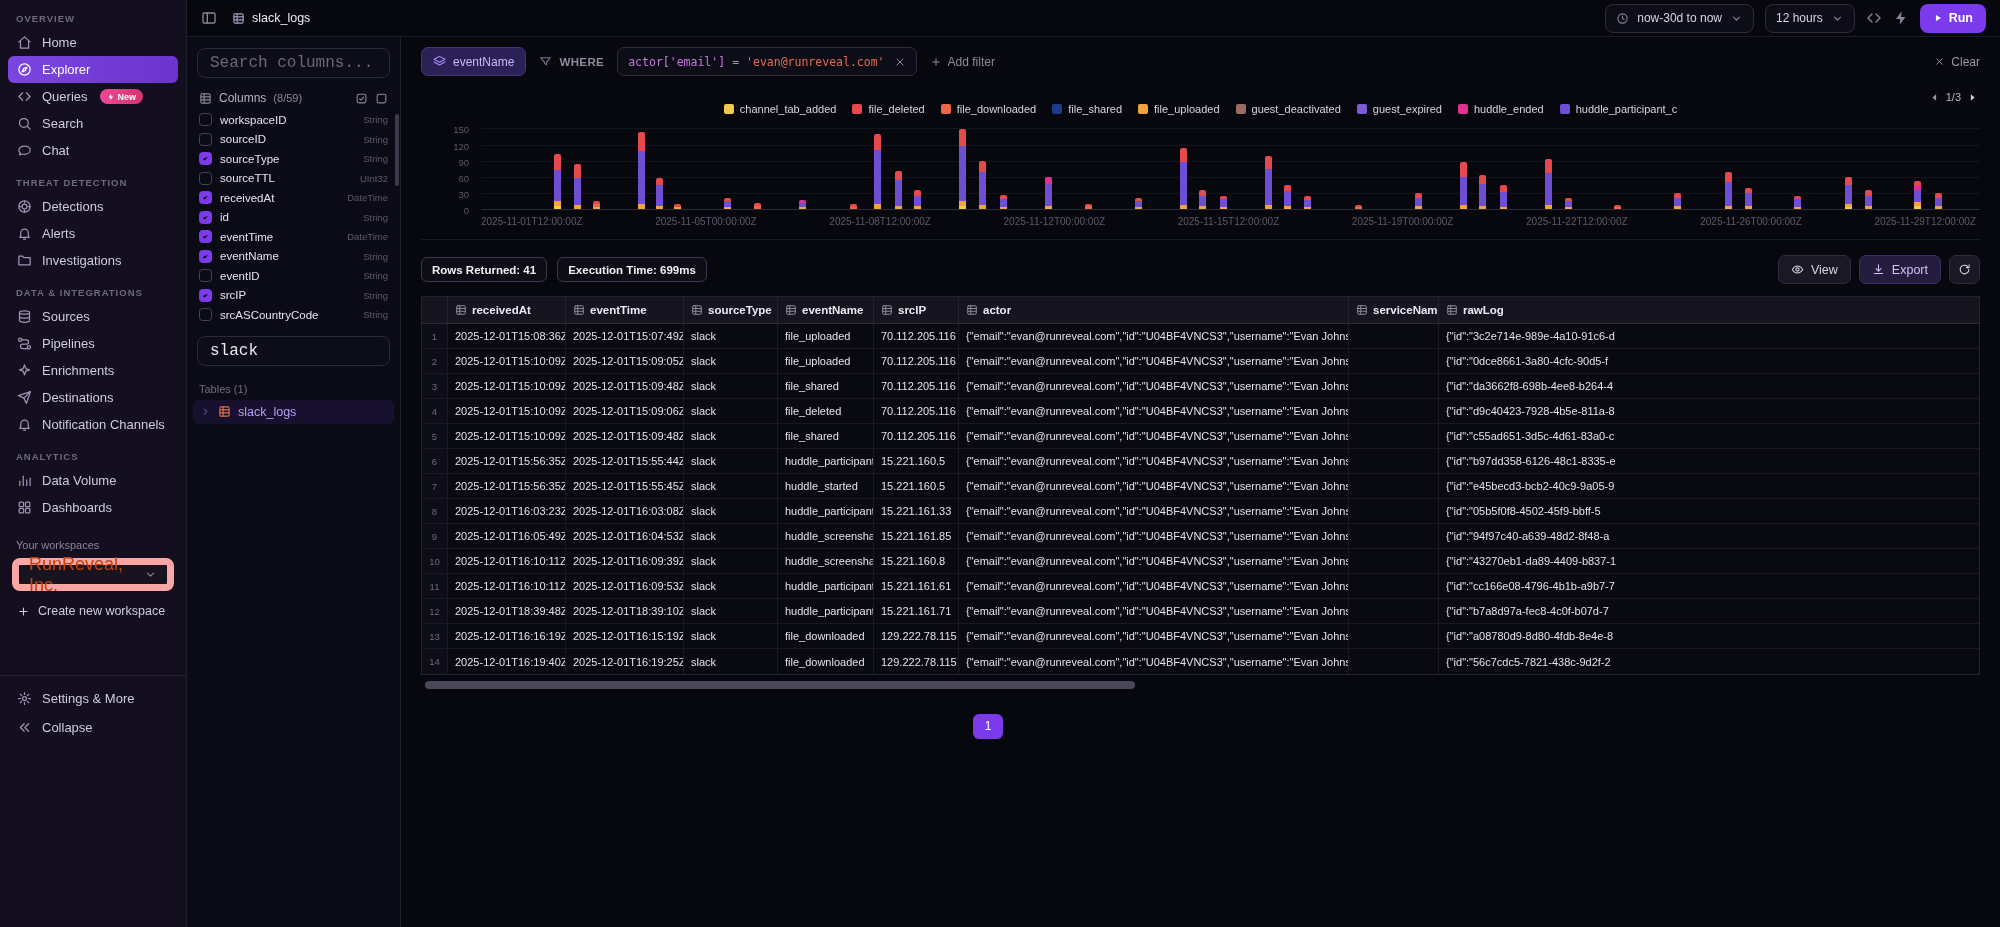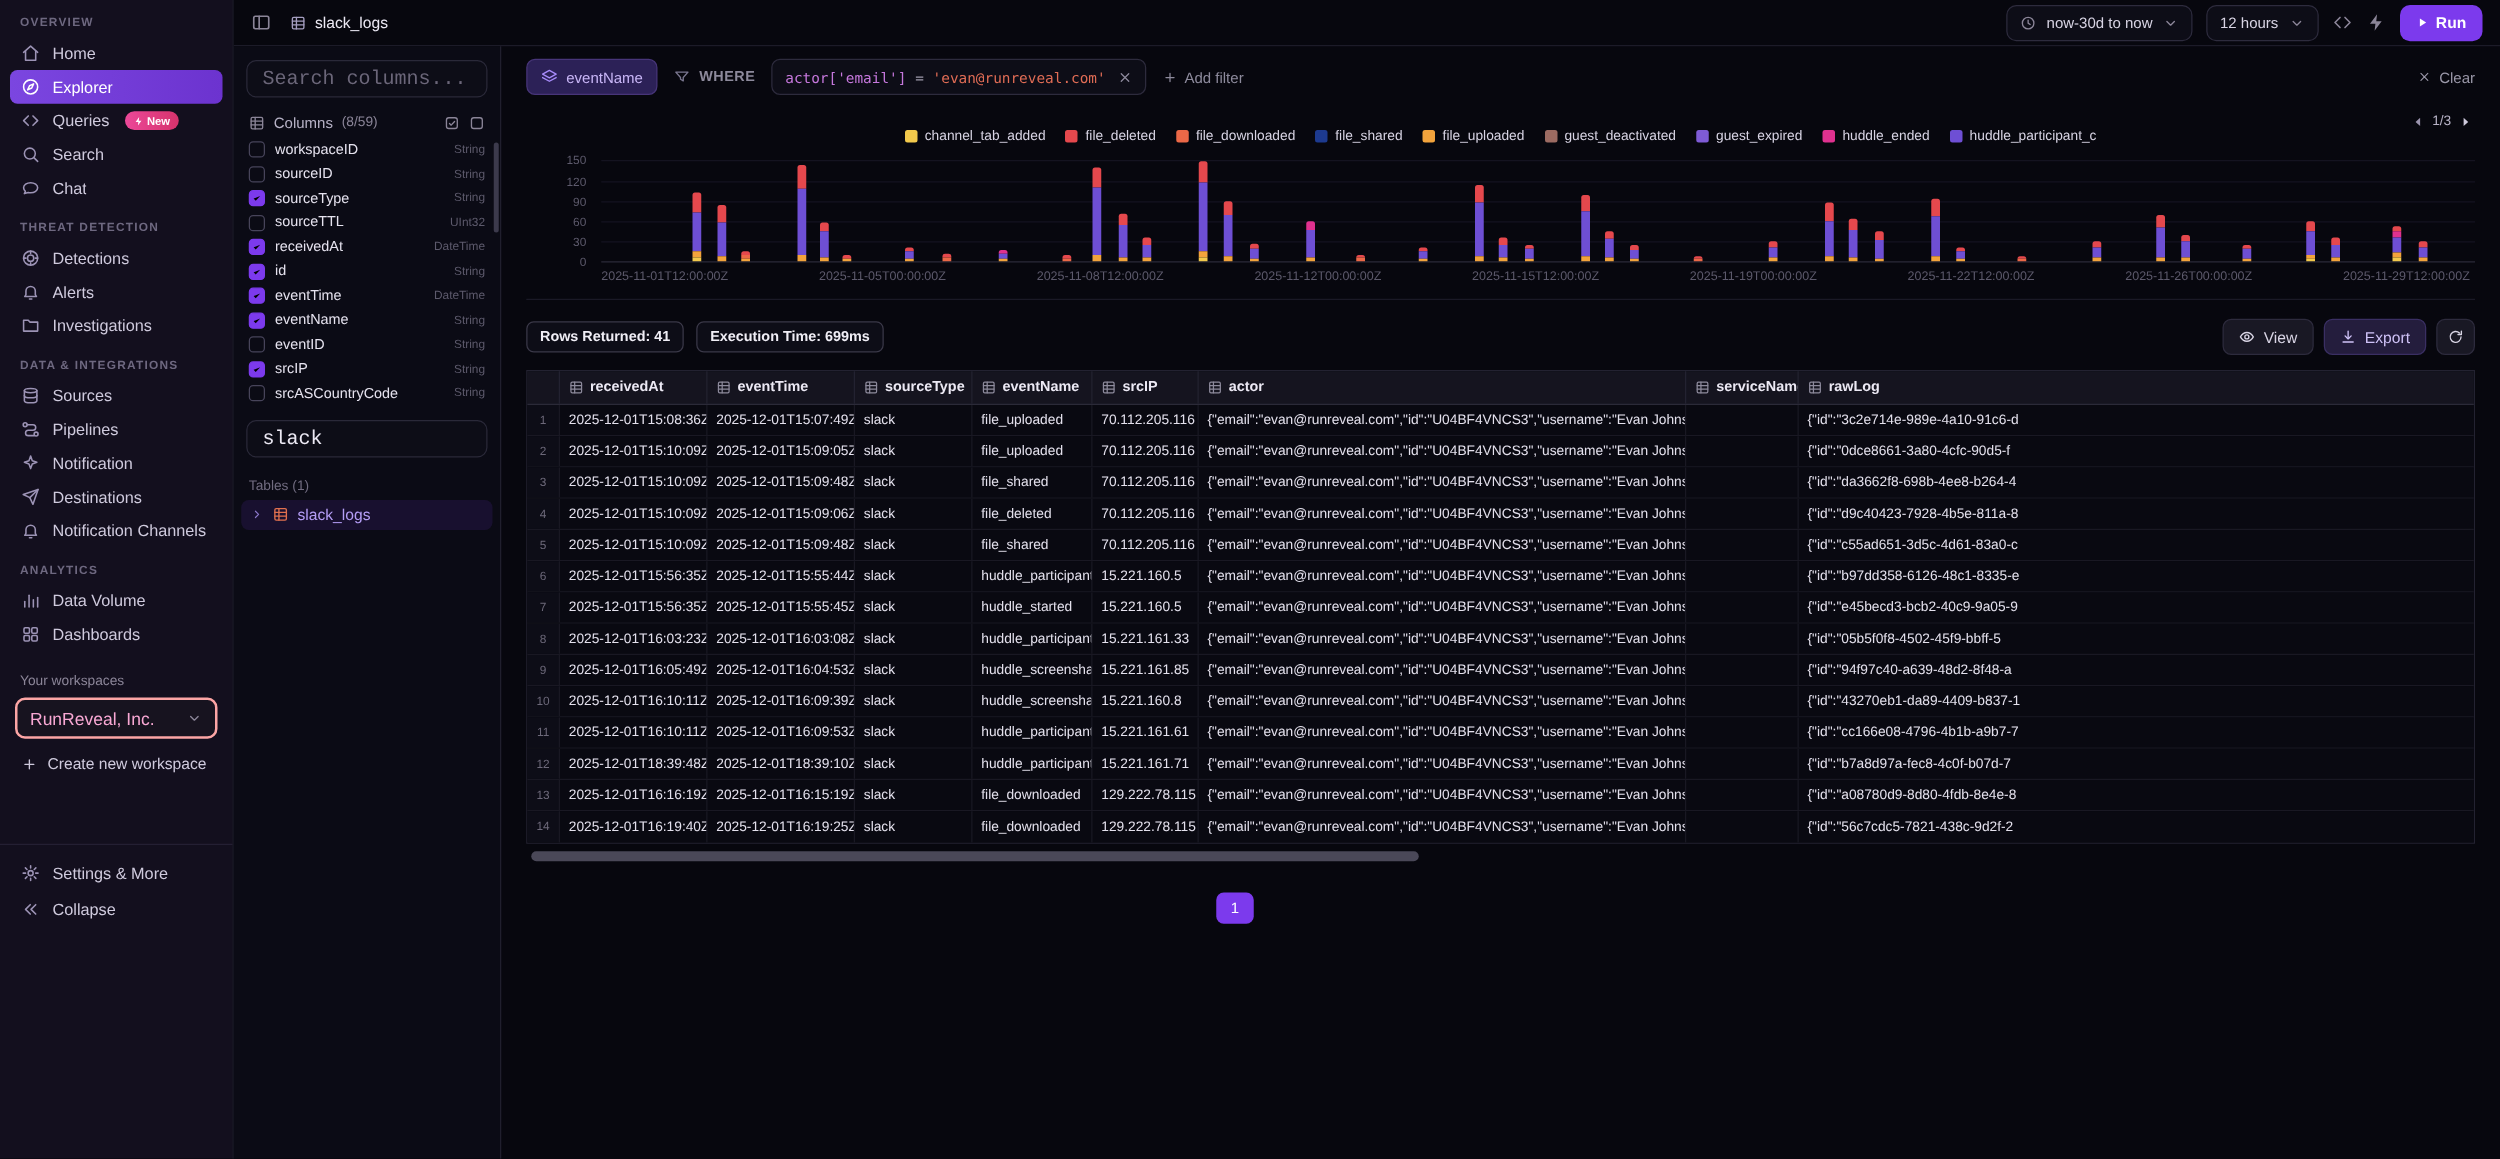--- a/index.html
+++ b/index.html
@@ -19,21 +19,21 @@
   .nav-sec-label{font-size:9.5px;font-weight:700;letter-spacing:1px;color:#6e6880;padding:13px 16px 5px;}
   .nav-item{display:flex;align-items:center;gap:10px;height:27px;margin:0 8px;padding:0 9px;border-radius:6px;font-size:13px;color:#cfcadd;}
   .nav-item .ic{width:15px;height:15px;color:#9c93b5;}
   .nav-item.active{background:linear-gradient(90deg,#7b46e0,#6c33cf);color:#fff;}
   .nav-item.active .ic{color:#fff;}
   .nav-label{white-space:nowrap;overflow:hidden;}
   .badge{margin-left:2px;display:inline-flex;align-items:center;gap:3px;background:linear-gradient(90deg,#ec4899,#d6336c);color:#fff;font-size:9px;font-weight:700;padding:2.5px 7px;border-radius:999px;}
   .badge .ic{width:8px;height:8px;color:#fff;}
   .ws-block{margin-top:18px;padding:0 12px;}
   .ws-label{font-size:11px;color:#8b8598;padding:0 4px 7px;}
-  .ws-select{display:flex;align-items:center;justify-content:space-between;border:2px solid #fca5a5;background:#17131f;border-radius:8px;height:33px;padding:0 10px;font-size:14px;color:#f9a8d4;}
+  .ws-select{display:flex;align-items:center;justify-content:space-between;border:7px solid #fca5a5;background:#17131f;border-radius:8px;height:33px;padding:0 10px;font-size:18px;color:#c2410c;}
   .ws-select .ic{width:13px;height:13px;color:#8b8598;}
   .ws-create{display:flex;align-items:center;gap:8px;font-size:12.5px;color:#cfcadd;padding:13px 5px;}
   .ws-create .ic{width:13px;height:13px;color:#cfcadd;}
   .side-foot{margin-top:44px;border-top:1px solid #241f33;padding:8px 8px 0;}
   .foot-item{display:flex;align-items:center;gap:10px;height:29px;padding:0 9px;font-size:13px;color:#cfcadd;}
   .foot-item .ic{width:15px;height:15px;color:#9c93b5;}
 
   
   .right{flex:1;display:flex;flex-direction:column;border-left:1px solid #201f2d;min-width:0;}
   .topbar{height:37px;flex:none;display:flex;align-items:center;gap:15px;border-bottom:1px solid #1c1b28;padding:0 14px;background:#07070e;}
@@ -247,21 +247,21 @@
             </svg>
           </span>
           <span class="nav-label" data-interactable="false">Pipelines</span>
         </div>
         <div class="nav-item" data-interactable="true">
           <span class="ic" data-interactable="false">
             <svg viewBox="0 0 24 24">
               <path d="M12 3l2.1 5.9L20 11l-5.9 2.1L12 19l-2.1-5.9L4 11l5.9-2.1z"></path>
             </svg>
           </span>
-          <span class="nav-label" data-interactable="false">Notification</span>
+          <span class="nav-label" data-interactable="false">Enrichments</span>
         </div>
         <div class="nav-item" data-interactable="true">
           <span class="ic" data-interactable="false">
             <svg viewBox="0 0 24 24">
               <path d="M21.5 2.5L11 13"></path>
               <path d="M21.5 2.5L15 21.5l-4-8.5-8.5-4z"></path>
             </svg>
           </span>
           <span class="nav-label" data-interactable="false">Destinations</span>
         </div>

